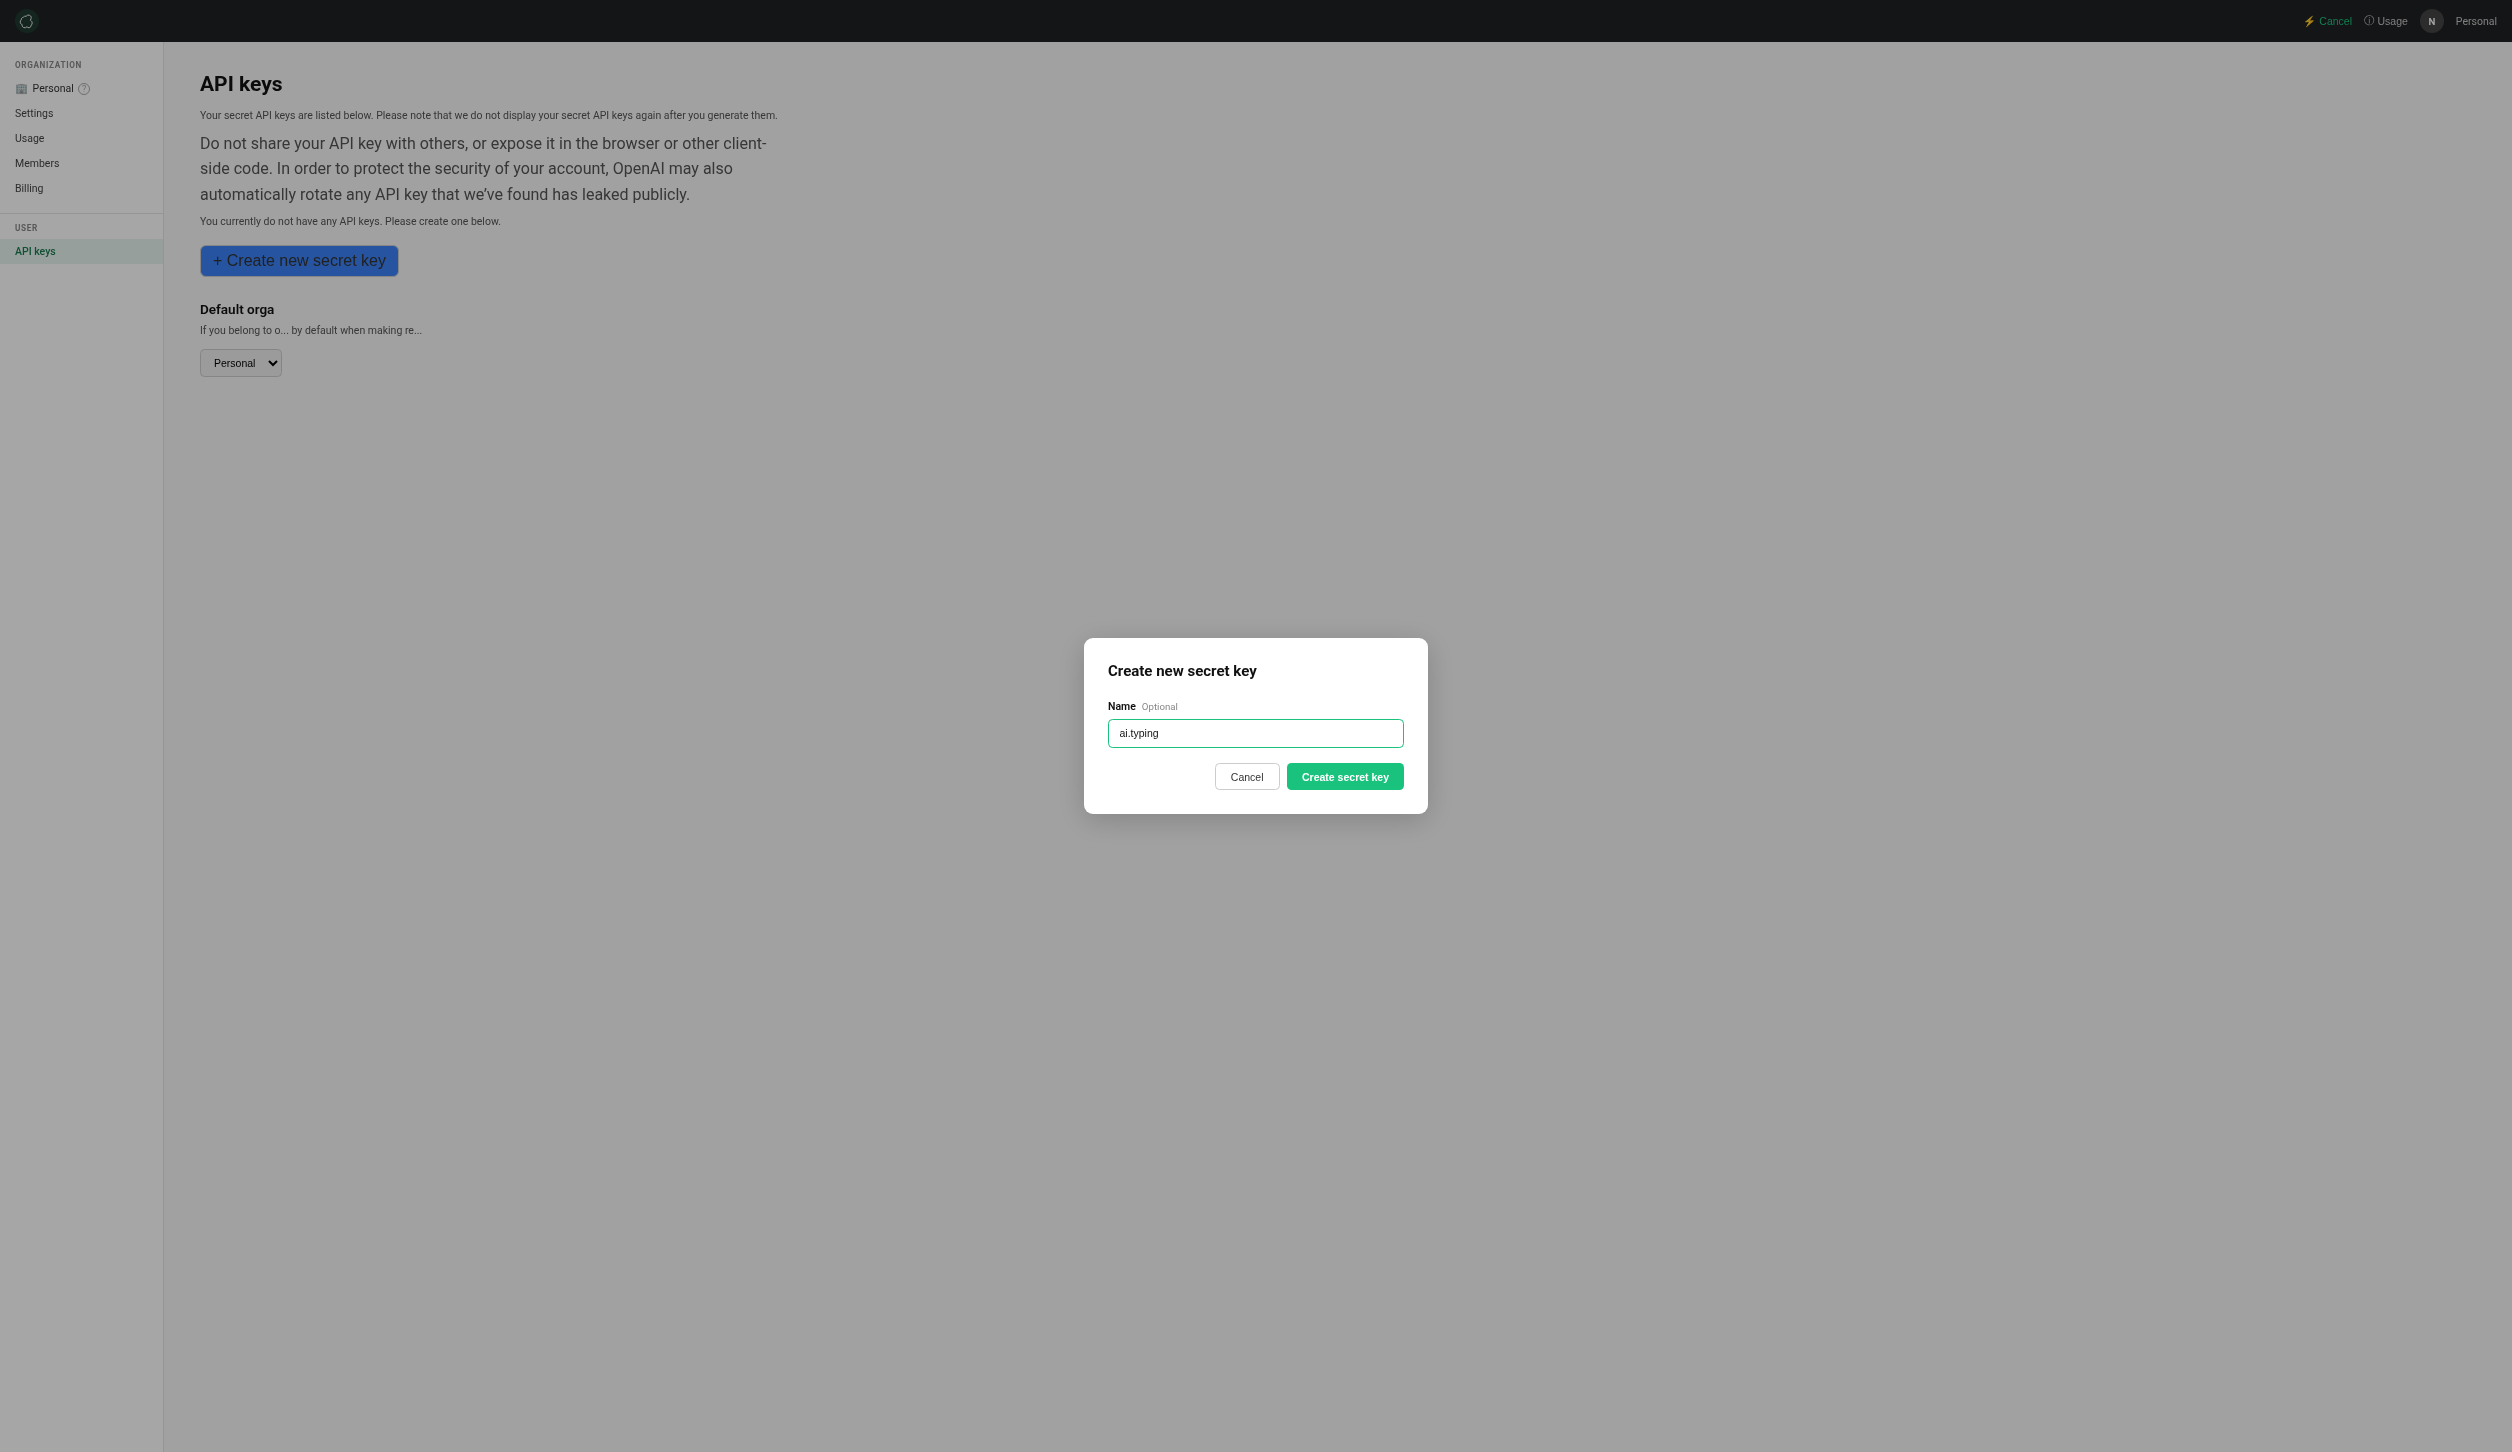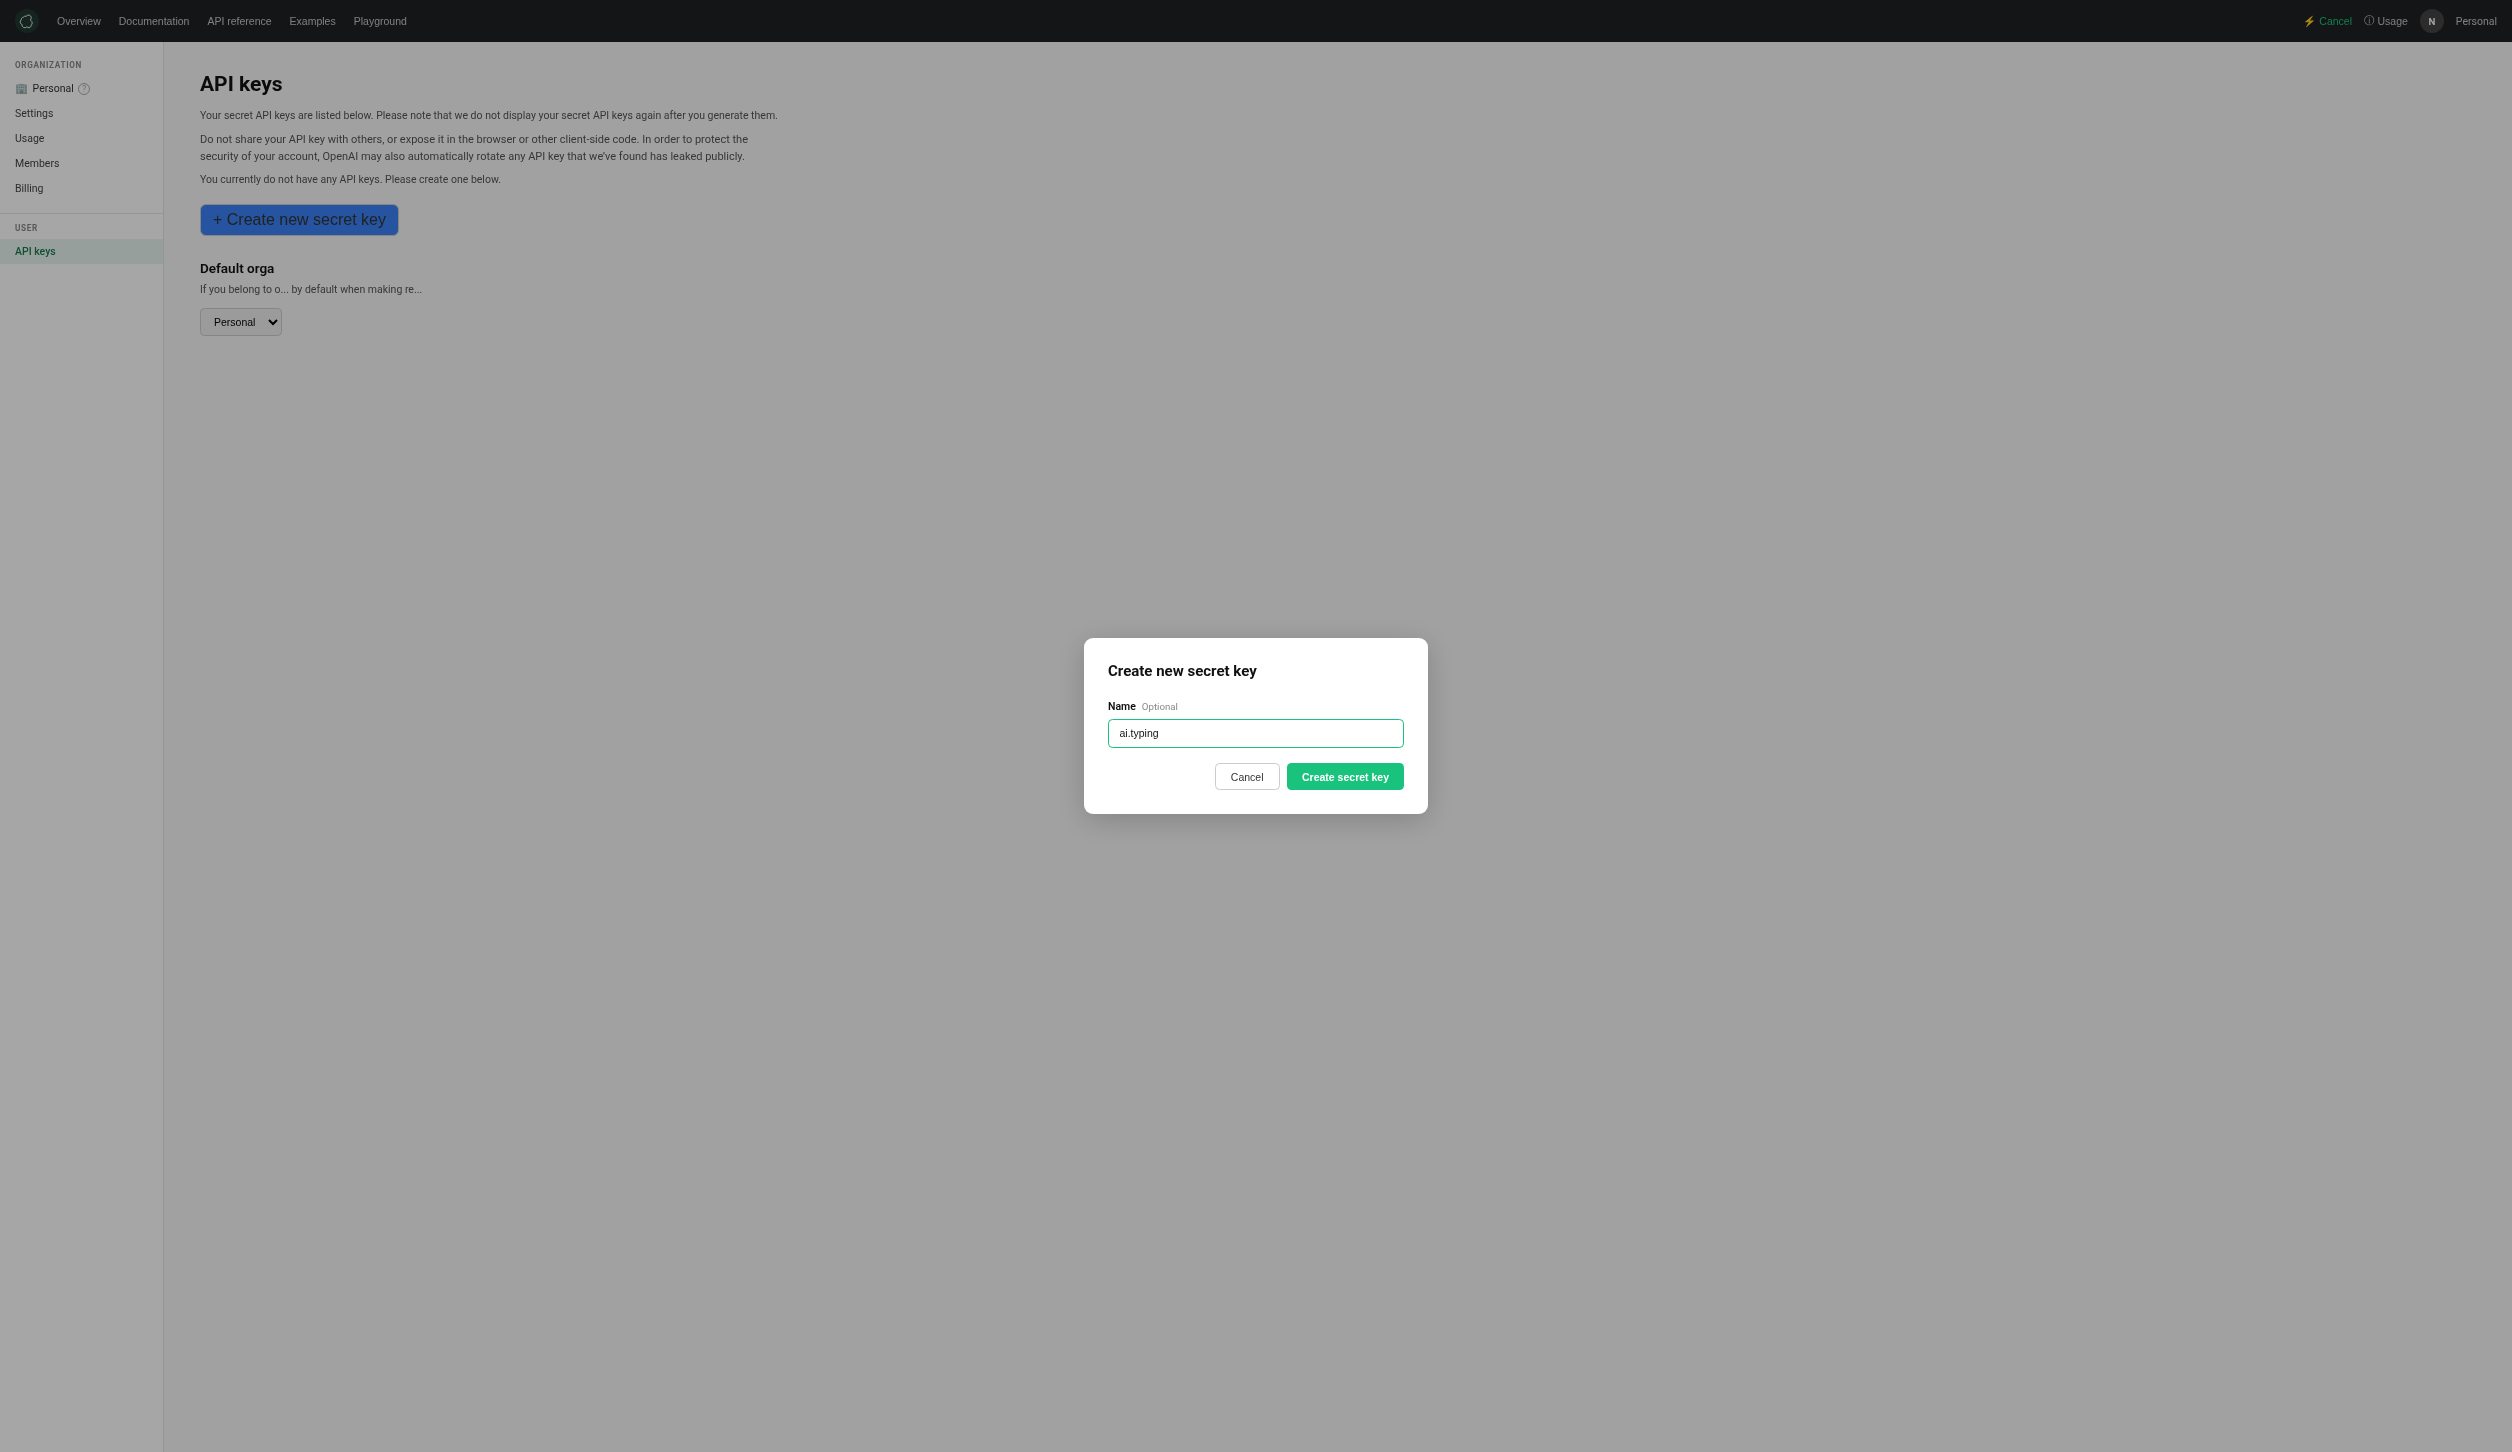--- a/index.html
+++ b/index.html
@@ -56,21 +56,21 @@
     .sidebar-divider { height: 0.7px; background: #e5e5e5; margin: 9px 0; }
 
     
     .main-content {
       flex: 1; padding: 30px 36px; position: relative;
       background: #f7f7f8;
     }
 
     .page-title { font-size: 21px; font-weight: 700; margin-bottom: 12px; color: #111; }
     .page-desc { font-size: 10.5px; color: #555; line-height: 1.6; margin-bottom: 6px; max-width: 583px; }
-    .page-desc-2 { font-size: 11px; color: #555; line-height: 1.6; margin-bottom: 6px; max-width: 583px; }
+    .page-desc-2 { font-size: 16px; color: #555; line-height: 1.6; margin-bottom: 6px; max-width: 583px; }
     .page-desc-3 { font-size: 10.5px; color: #555; line-height: 1.6; margin-bottom: 15px; max-width: 583px; }
 
     .create-btn {
       display: inline-flex; align-items: center; gap: 4.5px;
       border: 0.7px solid #ccc; background: #3b82f6; color: #333;
       font-size: 16px; padding: 6px 12px; border-radius: 6px; cursor: pointer;
       font-weight: 500;
     }
 
     .section-title { font-size: 13.5px; font-weight: 600; margin: 24px 0 6px; color: #111; }
@@ -121,27 +121,20 @@
 </head>
 <body>
 
 <nav class="topnav">
   <span class="topnav-logo">
     <svg width="24" height="24" viewBox="0 0 32 32" fill="none">
       <circle cx="16" cy="16" r="16" fill="#19c37d" opacity="0.15"></circle>
       <path d="M21.5 12.5c.5-1.5-.2-3.2-1.7-4a4 4 0 0 0-5 1.2A3.5 3.5 0 0 0 11 11c-1.7.3-2.8 1.8-2.7 3.5a3.5 3.5 0 0 0-1.3 2.8c0 1.7 1 3 2.5 3.5-.3 1.5.4 3 1.7 3.8a4 4 0 0 0 4.8-1 3.5 3.5 0 0 0 2.8 1.4c1.7-.3 2.8-1.8 2.7-3.5a3.5 3.5 0 0 0 1.4-2.8c0-1.6-1-3-2.4-3.7z" stroke="#fff" stroke-width="1.2" fill="none"></path>
     </svg>
   </span>
-  <div class="topnav-links">
-    <button class="topnav-link">Overview</button>
-    <button class="topnav-link">Documentation</button>
-    <button class="topnav-link">API reference</button>
-    <button class="topnav-link">Examples</button>
-    <button class="topnav-link">Playground</button>
-  </div>
   <div class="topnav-right">
     <button class="upgrade-btn">
       <span>⚡</span>
       <span>Cancel</span>
     </button>
     <button class="help-btn">
       <span>ⓘ</span>
       <span>Usage</span>
     </button>
     <div class="avatar">N</div>

